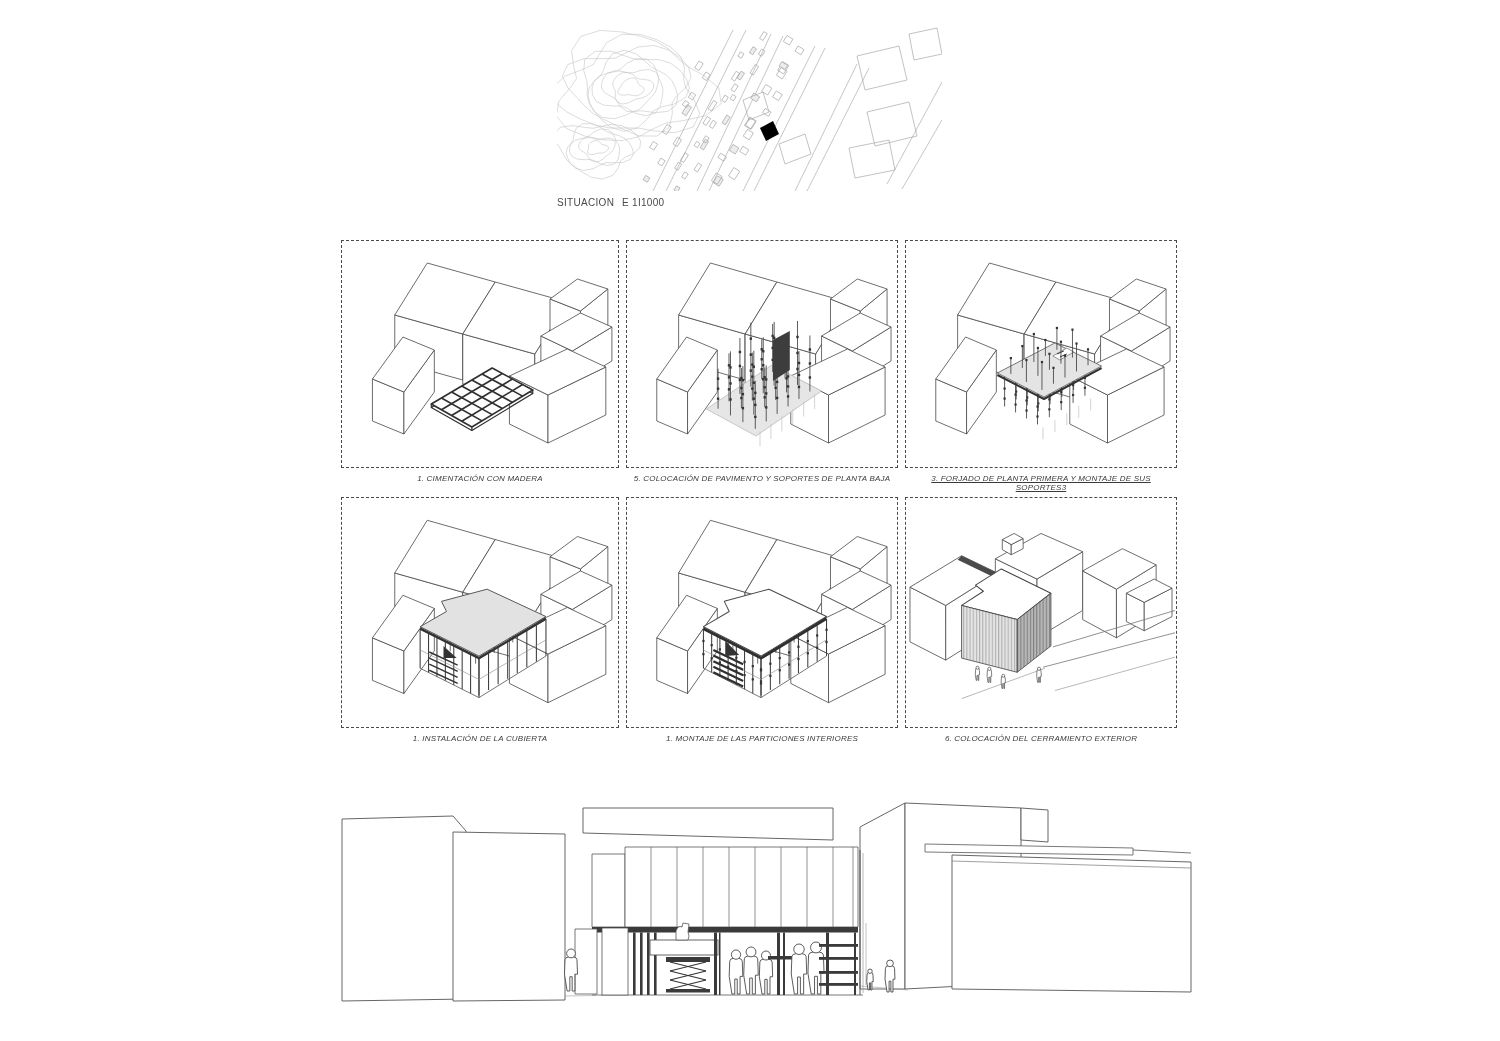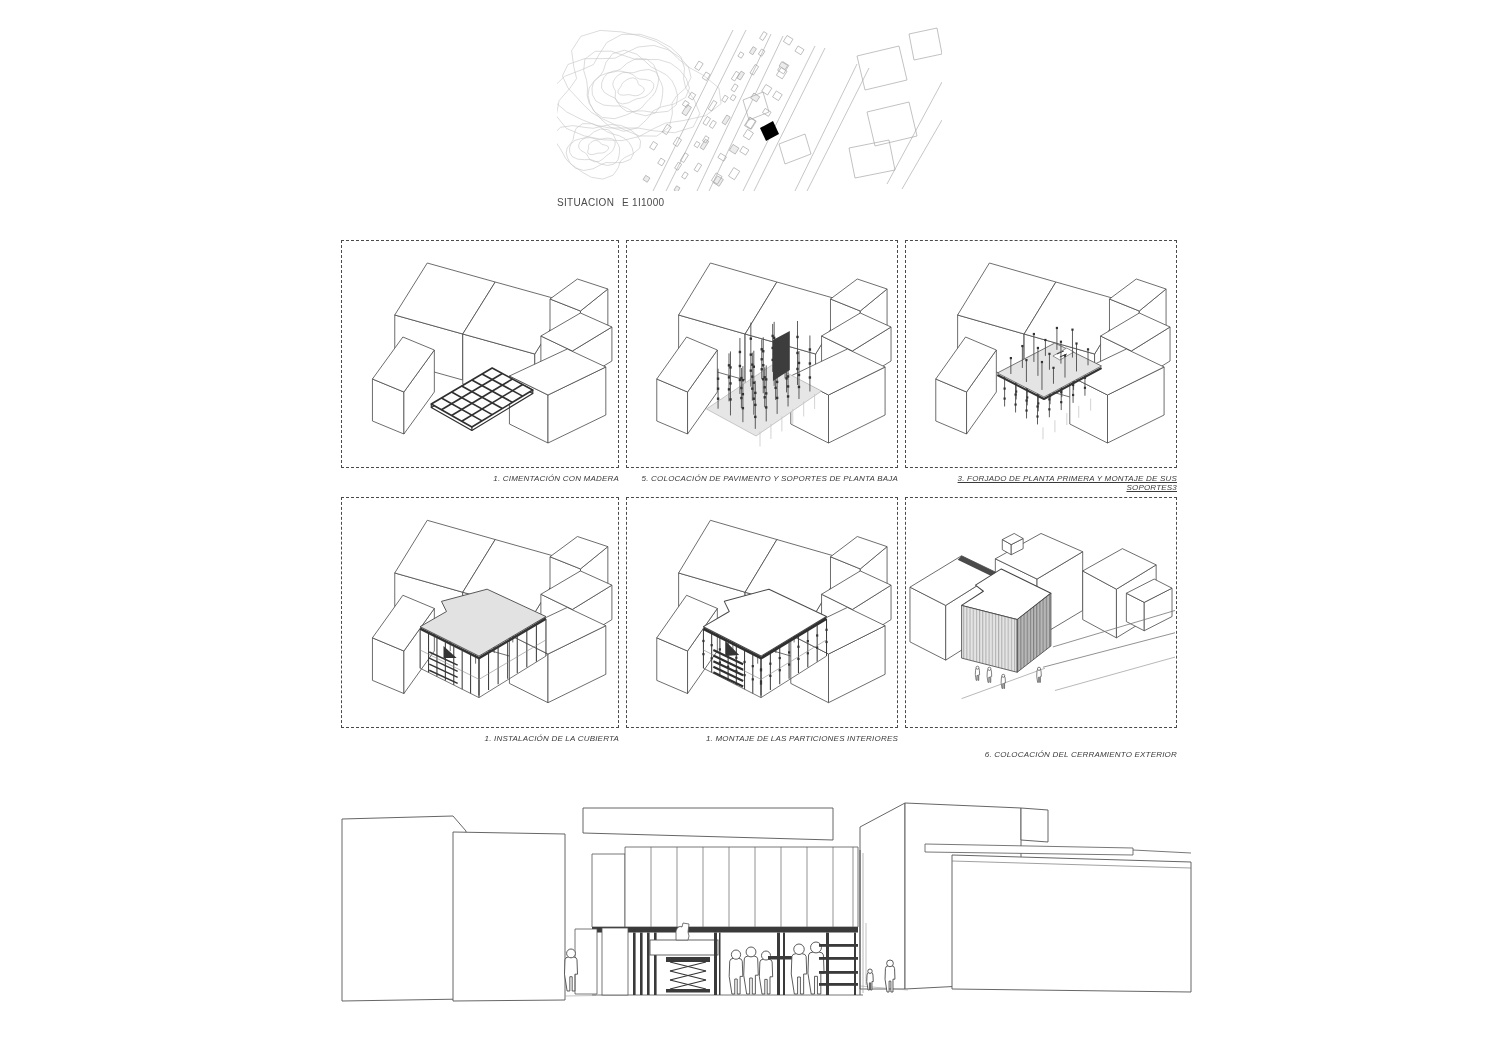--- a/index.html
+++ b/index.html
@@ -5,35 +5,35 @@
   html,body{margin:0;padding:0;background:#fff;}
   .sheet{position:relative;width:1500px;height:1041px;background:#ffffff;overflow:hidden;
          font-family:"Liberation Sans", sans-serif;}
   .map-svg{position:absolute;left:557px;top:24px;}
   .map-caption{position:absolute;left:557px;top:197px;width:400px;font-size:10px;
                color:#4a4a4a;letter-spacing:.3px;}
   .map-caption .scale{position:absolute;left:65px;top:0;}
   .panel-box{position:absolute;border:1px dashed #4a4a4a;background:#fff;box-sizing:border-box;}
   .panel-box svg{display:block;width:100%;height:100%;}
   .panel-caption{position:absolute;font-size:8px;font-style:italic;color:#3a3a3a;
-                 text-align:right;letter-spacing:.2px;}
+                 text-align:center;letter-spacing:.2px;}
   .elev-svg{position:absolute;left:340px;top:793px;}
   
   #box0{left:341px;top:240px;width:278px;height:228px;}
   #box1{left:626px;top:240px;width:272px;height:228px;}
   #box2{left:905px;top:240px;width:272px;height:228px;}
   #box3{left:341px;top:497px;width:278px;height:231px;}
   #box4{left:626px;top:497px;width:272px;height:231px;}
   #box5{left:905px;top:497px;width:272px;height:231px;}
   #cap0{left:341px;top:474px;width:278px;}
   #cap1{left:626px;top:474px;width:272px;}
   #cap2{left:905px;top:474px;width:272px;text-decoration:underline;}
   #cap3{left:341px;top:734px;width:278px;}
   #cap4{left:626px;top:734px;width:272px;}
-  #cap5{left:905px;top:734px;width:272px;margin-top:16px;}
+  #cap5{left:905px;top:734px;width:272px;}
 </style>
 </head>
 <body>
 
 <div class="sheet">
 
   <svg id="map" class="map-svg" width="385" height="167" viewBox="0 0 385 167">
       <path d="M86.8,64.0L87.3,66.3L86.0,68.4L83.8,70.1L81.2,71.4L78.2,71.8L75.3,71.4L72.9,70.7L70.4,70.7L66.9,71.2L63.1,70.8L60.9,68.9L61.2,66.2L62.8,64.0L64.0,62.3L64.7,60.5L65.8,58.8L67.5,57.4L69.7,55.9L72.4,54.5L75.7,53.8L78.9,54.8L80.6,57.2L81.1,59.5L82.2,61.0L84.5,62.2L86.8,64.0Z" fill="none" stroke="#c4c4c4" stroke-width="0.6" stroke-linejoin="round"></path>
       <path d="M96.5,64.0L94.2,67.5L91.4,70.5L88.0,72.8L83.8,74.1L79.8,74.8L76.1,76.4L71.5,78.8L65.4,80.0L60.2,78.2L58.1,74.0L58.4,69.8L58.4,66.7L56.9,64.0L55.8,60.8L56.3,57.4L58.3,54.2L61.3,51.0L65.8,48.6L71.3,48.5L76.2,50.9L79.5,53.8L82.7,55.1L87.8,55.4L93.5,56.7L96.8,60.0L96.5,64.0Z" fill="none" stroke="#c4c4c4" stroke-width="0.6" stroke-linejoin="round"></path>
       <path d="M99.8,64.0L98.3,68.2L95.5,72.0L92.0,75.3L88.6,79.0L84.6,83.9L78.1,87.7L70.0,87.5L63.8,83.1L60.7,77.7L57.9,74.1L52.9,71.8L47.5,68.6L44.6,64.0L44.7,58.9L46.7,53.8L50.6,49.3L57.3,46.8L65.1,47.3L71.4,48.9L76.6,48.7L83.4,46.5L92.0,45.5L99.2,48.2L101.8,53.7L101.1,59.3L99.8,64.0Z" fill="none" stroke="#c4c4c4" stroke-width="0.6" stroke-linejoin="round"></path>

